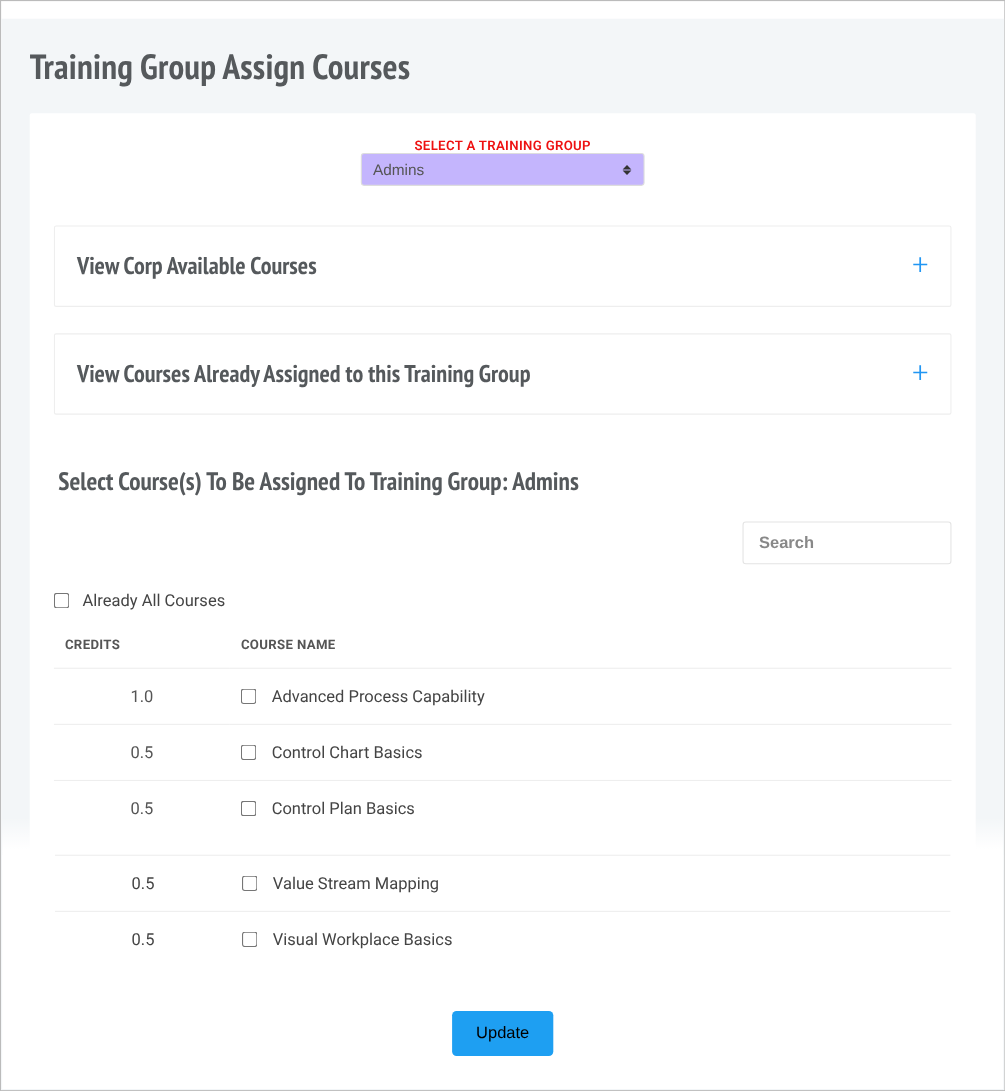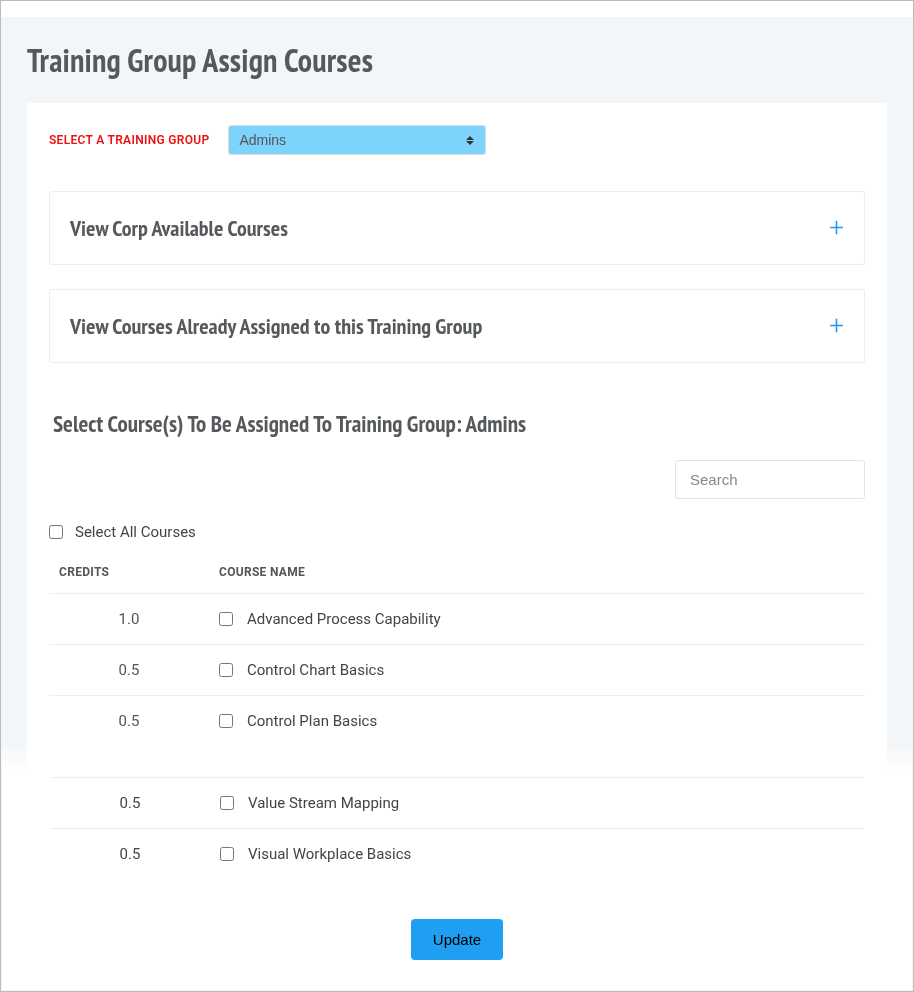--- a/index.html
+++ b/index.html
@@ -28,39 +28,40 @@
     padding: 14px 0 22px 0;
   }
   .panel {
     background: #fff;
     border-radius: 2px;
     padding: 22px 22px 30px 22px;
   }
   .select-row {
     display: flex;
     align-items: center;
-    gap: 19px;
+    gap: 0;
     margin-bottom: 36px;
+    flex-direction: column;
   }
   .field-label {
     color: #e11;
     font-size: 12px;
     font-weight: 600;
     letter-spacing: 0.3px;
     text-transform: uppercase;
   }
   .select-wrap {
     position: relative;
   }
   select.group-select {
     appearance: none;
     -webkit-appearance: none;
     border: 1px solid #ddd;
     border-radius: 3px;
-    background: #7dd3fc;
+    background: #c4b5fd;
     padding: 6px 34px 6px 10px;
     font-size: 14px;
     color: #555;
     width: 258px;
     height: 30px;
   }
   .select-caret {
     position: absolute;
     right: 10px;
     top: 50%;
@@ -120,20 +121,21 @@
     justify-content: flex-end;
     margin-bottom: 24px;
   }
   .search-input {
     border: 1px solid #e4e4e4;
     border-radius: 3px;
     padding: 10px 14px;
     font-size: 15px;
     color: #555;
     width: 190px;
+    font-weight: bold;
   }
   .search-input::placeholder { color: #888; }
 
   .select-all-row {
     display: flex;
     align-items: center;
     gap: 12px;
     padding: 0 0 10px 0;
     font-size: 15px;
     color: #444;
@@ -255,21 +257,21 @@
     </div>
 
     <h2 class="section-heading">Select Course(s) To Be Assigned To Training Group: Admins</h2>
 
     <div class="search-row">
       <input type="text" class="search-input" placeholder="Search" style="">
     </div>
 
     <div class="select-all-row">
       <input type="checkbox" style="">
-      <span>Select All Courses</span>
+      <span>Already All Courses</span>
     </div>
 
     <table class="table">
       <thead class="thead">
         <tr>
           <th class="credits-col">CREDITS</th>
           <th>COURSE NAME</th>
         </tr>
       </thead>
       <tbody class="tbody">

